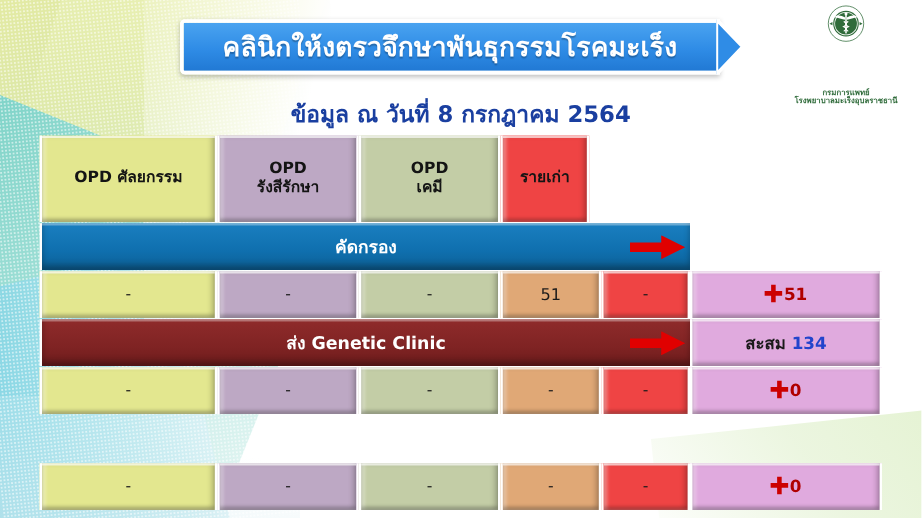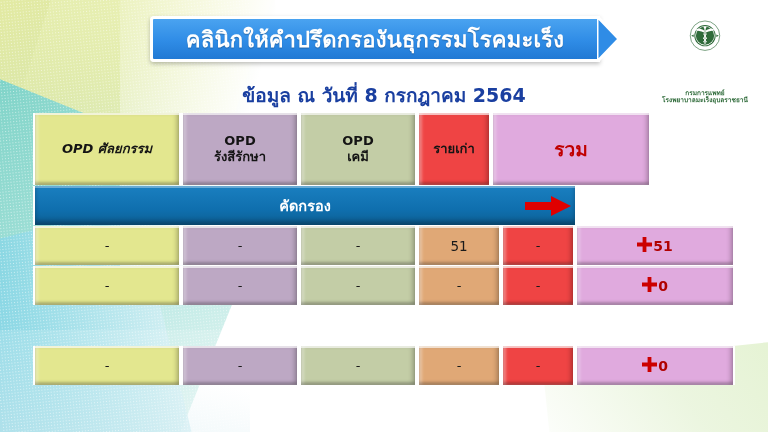--- a/index.html
+++ b/index.html
@@ -74,21 +74,21 @@
   }
   #titleBanner span{
     color:#ffffff;font-size:22px;font-weight:bold;letter-spacing:.2px;
     text-shadow:0 1px 1px rgba(0,0,0,.25);white-space:nowrap;
   }
   #titleArrow{
     position:absolute;left:597px;top:16px;width:44px;height:46px;
   }
 
   #logoWrap{
-    position:absolute;right:8px;top:20px;width:110px;height:84px;
+    position:absolute;right:8px;top:4px;width:110px;height:84px;
     display:flex;flex-direction:column;align-items:center;gap:38px;
   }
   #logoTexts{margin-top:1px;text-align:center;line-height:1.05;}
   #logoTexts div{color:#2f6b3a;font-size:6.5px;font-weight:bold;white-space:nowrap;}
 
   #dateLine{
     position:absolute;left:0;right:0;top:80px;
     text-align:center;
   }
   #dateLine span{
@@ -107,21 +107,21 @@
     border-left:2px solid #ffffff;border-right:2px solid #ffffff;
     font-size:12.5px;color:#222;
     box-shadow:inset 0 2px 0 rgba(255,255,255,.65),
                inset 0 -3px 3px rgba(0,0,0,.22),
                inset 3px 0 3px rgba(255,255,255,.35),
                inset -3px 0 4px rgba(0,0,0,.18);
   }
   .hdr-row{height:72px;}
   .data-row{height:39px;margin-top:1px;}
 
-  .c-surg{background:#e3e78f;font-style:italic;}
+  .c-surg{background:#e3e78f;}
   .c-rad {background:#bda8c4;}
   .c-chem{background:#c3cda6;}
   .c-gp  {background:#e0a876;}
   .c-old {background:#ef4444;}
   .c-sum {background:#e0aade;}
 
   .hdr-txt{font-weight:bold;font-size:13px;color:#141414;line-height:1.25;}
   .hdr-sum{font-weight:bold;font-size:19px;color:#c00000;}
 
   
@@ -169,21 +169,21 @@
   <div class="bgShape bg-b"></div>
   <div class="bgShape bg-c"></div>
   <div class="bgShape bg-f"></div>
   <div class="bgShape bg-h"></div>
   <div class="bgShape bg-e"></div>
   <div class="bgShape bg-white-bottom"></div>
   <div class="bgShape bg-g"></div>
 </div>
 
 <div id="titleBanner">
-  <span>คลินิกให้คำปรึดกรองันธุกรรมโรคมะเร็ง</span>
+  <span>คลินิกให้งตรวจึกษาพันธุกรรมโรคมะเร็ง</span>
 </div>
 <div id="titleArrow">
   <svg width="44" height="46" viewBox="0 0 44 46">
     <polygon points="0,0 22,23 0,46" fill="#2f8ce6" stroke="#ffffff" stroke-width="3"></polygon>
   </svg>
 </div>
 
 <div id="logoWrap">
   <svg width="58" height="58" viewBox="0 0 100 100">
     <circle cx="50" cy="50" r="47" fill="#ffffff" stroke="#2f6b3a" stroke-width="2"></circle>
@@ -231,23 +231,20 @@
       <div class="hdr-txt">
         <div>OPD</div>
         <div>เคมี</div>
       </div>
     </div>
     <div class="cell c-old w-old">
       <div class="hdr-txt">
         <div>รายเก่า</div>
       </div>
     </div>
-    <div class="cell c-sum w-sum">
-      <span class="hdr-sum">รวม</span>
-    </div>
   </div>
 
   <div class="row data-row">
     <div class="bannerCell bn-blue w-banner">
       <span>คัดกรอง</span>
       <span class="arrowBox">
         <svg width="46" height="20" viewBox="0 0 46 20">
           <polygon points="0,6 26,6 26,0 46,10 26,20 26,14 0,14" fill="#e00000"></polygon>
         </svg>
       </span>
@@ -273,20 +270,36 @@
     <div class="cell c-sum w-sum">
       <span class="crossIcon">
         <svg width="15" height="15" viewBox="0 0 15 15">
           <polygon points="5.6,0 9.4,0 9.4,5.6 15,5.6 15,9.4 9.4,9.4 9.4,15 5.6,15 5.6,9.4 0,9.4 0,5.6 5.6,5.6" fill="#cc0000"></polygon>
         </svg>
       </span>
         <span class="plusNum">51</span>
     </div>
   </div>
 
+  <div class="row data-row">
+    <div class="bannerCell bn-red w-banner">
+      <span>ส่ง Genetic Clinic</span>
+      <span class="arrowBox">
+        <svg width="46" height="20" viewBox="0 0 46 20">
+          <polygon points="0,6 26,6 26,0 46,10 26,20 26,14 0,14" fill="#e00000"></polygon>
+        </svg>
+      </span>
+    </div>
+    <div class="cell c-sum w-sum">
+      <span class="sumTxt">
+        <span>สะสม</span>
+        <span class="sumNum">134</span>
+      </span>
+    </div>
+  </div>
 
   <div class="row data-row">
     <div class="cell c-surg w-surg">
       <span class="dash">-</span>
     </div>
     <div class="cell c-rad w-rad">
       <span class="dash">-</span>
     </div>
     <div class="cell c-chem w-chem">
       <span class="dash">-</span>

